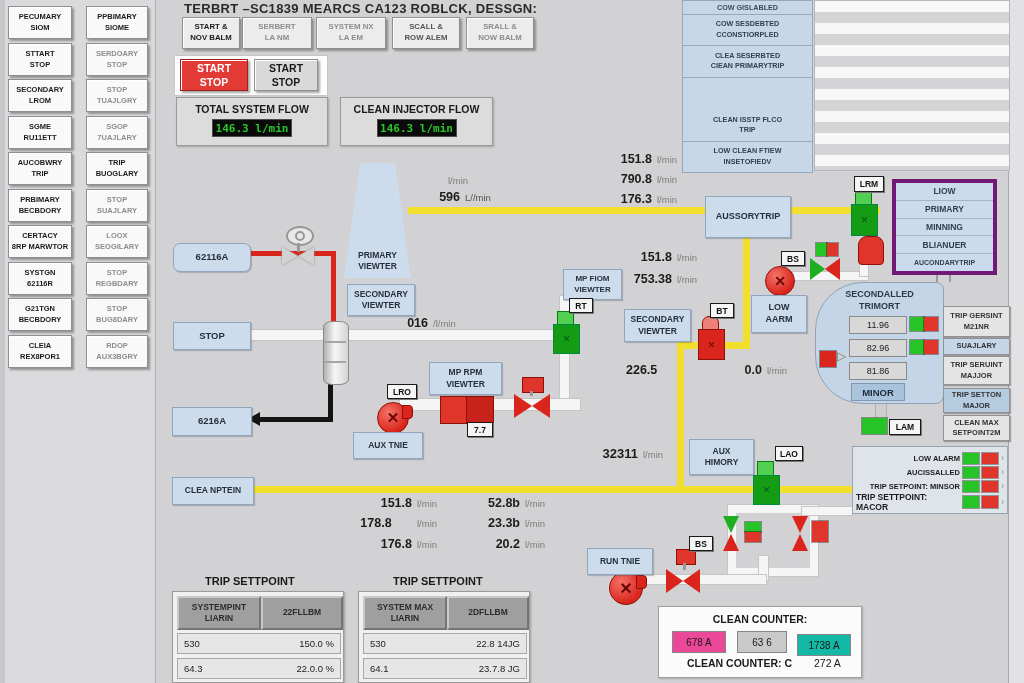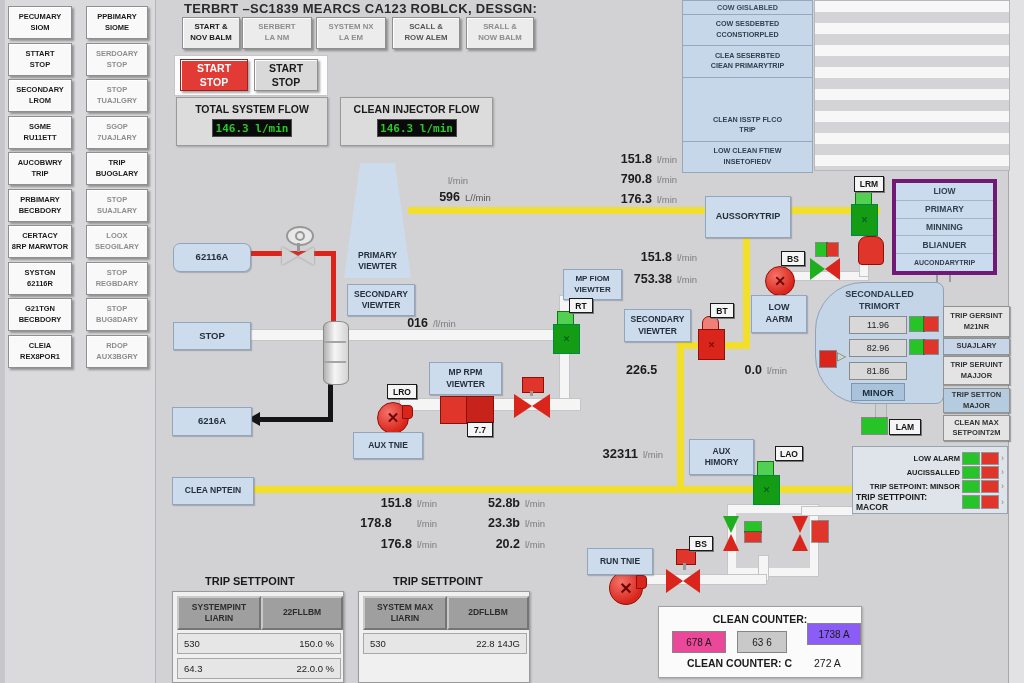--- a/index.html
+++ b/index.html
@@ -403,24 +403,28 @@
   </div>
 
   <div class="abs" style="left:358px;top:591px;width:170px;height:90px;background:#f0f0f0;border:1px solid #9a9a9a;box-shadow:1px 1px 2px rgba(70,70,70,.35);">
     <div class="tbl-head abs pre" style="left:4px;top:4px;width:80px;height:30px;">SYSTEM MAX
 LIARIN</div>
     <div class="tbl-head abs pre" style="left:88px;top:4px;width:78px;height:30px;">2DFLLBM</div>
     <div class="tbl-row abs" style="left:4px;top:41px;width:150px;height:19px;">
       <span>530</span>
         <span>22.8 14JG</span>
     </div>
+    <div class="tbl-row abs" style="left:4px;top:66px;width:150px;height:19px;">
+      <span>64.1</span>
+        <span>23.7.8 JG</span>
+    </div>
   </div>
 
   <div class="abs" style="left:658px;top:606px;width:202px;height:70px;background:#fbfbfb;border:1px solid #a0a0a0;box-shadow:1px 1px 2px rgba(70,70,70,.3);">
     <div style="text-align:center;font-weight:bold;font-size:10.5px;margin-top:6px;">CLEAN COUNTER:</div>
     <div class="abs" style="left:13px;top:24px;width:52px;height:20px;background:#ec4899;border:1px solid #868686;display:flex;align-items:center;justify-content:center;font-size:10px;">678 A</div>
     <div class="abs" style="left:78px;top:24px;width:48px;height:20px;background:#c9c9c9;border:1px solid #868686;display:flex;align-items:center;justify-content:center;font-size:10px;">63 6</div>
-    <div class="abs" style="left:138px;top:16px;width:52px;height:20px;background:#8b5cf6;border:1px solid #868686;display:flex;align-items:center;justify-content:center;font-size:10px;margin-left:10px;">1738 A</div>
+    <div class="abs" style="left:138px;top:27px;width:52px;height:20px;background:#14b8a6;border:1px solid #868686;display:flex;align-items:center;justify-content:center;font-size:10px;">1738 A</div>
     <div class="abs" style="left:28px;top:50px;font-weight:bold;font-size:10.5px;">CLEAN COUNTER: C</div>
     <div class="abs" style="left:155px;top:50px;font-size:10.5px;">272 A</div>
   </div>
 
 </div>
 
 </body></html>

